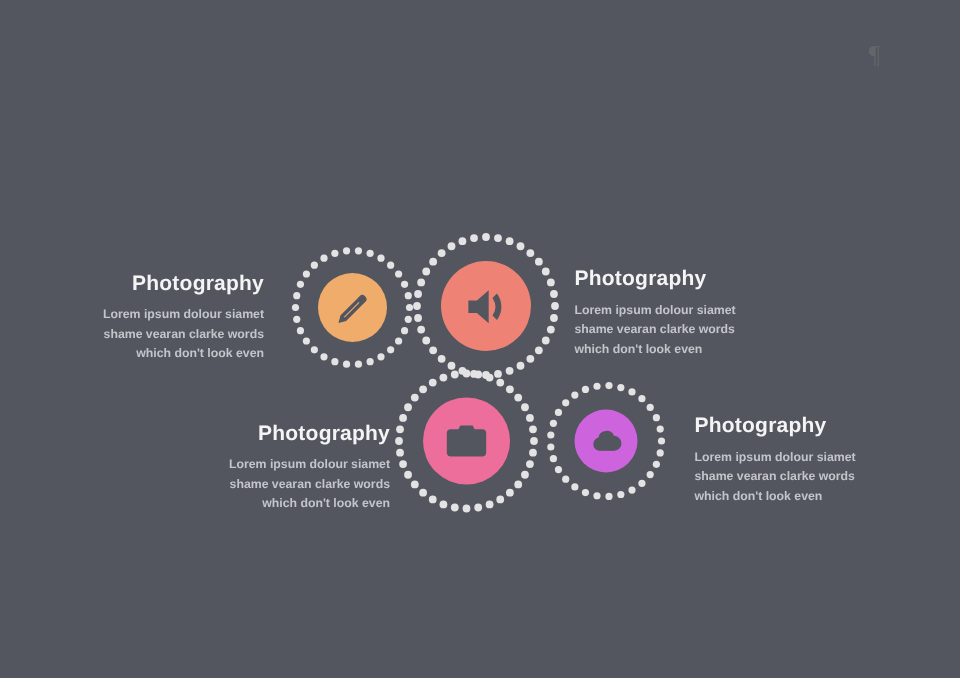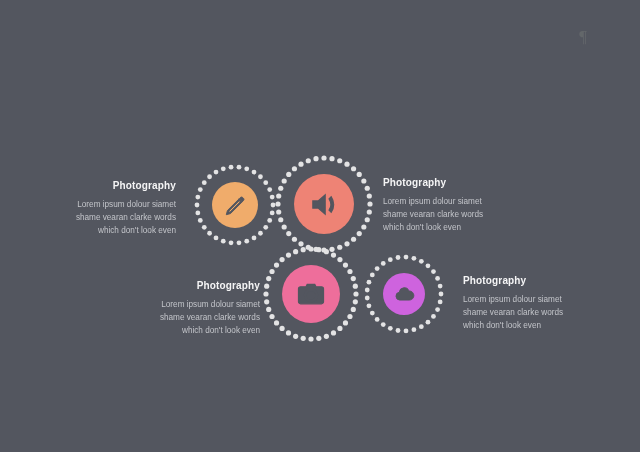--- a/index.html
+++ b/index.html
@@ -52,30 +52,31 @@
   }
   .disc svg {
     display: block;
   }
   
   .textblock {
     position: absolute;
     width: 136px;
   }
   .textblock .title {
-    font-size: 10px;
+    font-size: 14px;
     font-weight: bold;
     color: #F4F4F5;
     letter-spacing: .15px;
     margin-bottom: 7px;
   }
   .textblock .body {
     font-size: 8.2px;
     line-height: 13.2px;
     color: #C3C5CA;
+    font-weight: bold;
   }
   .align-right { text-align: right; }
   .align-left  { text-align: left;  }
 </style>
 </head>
 <body>
 
 <div id="stage">
 
   <svg id="rings" viewBox="0 0 640 452" width="640" height="452" aria-hidden="true">

